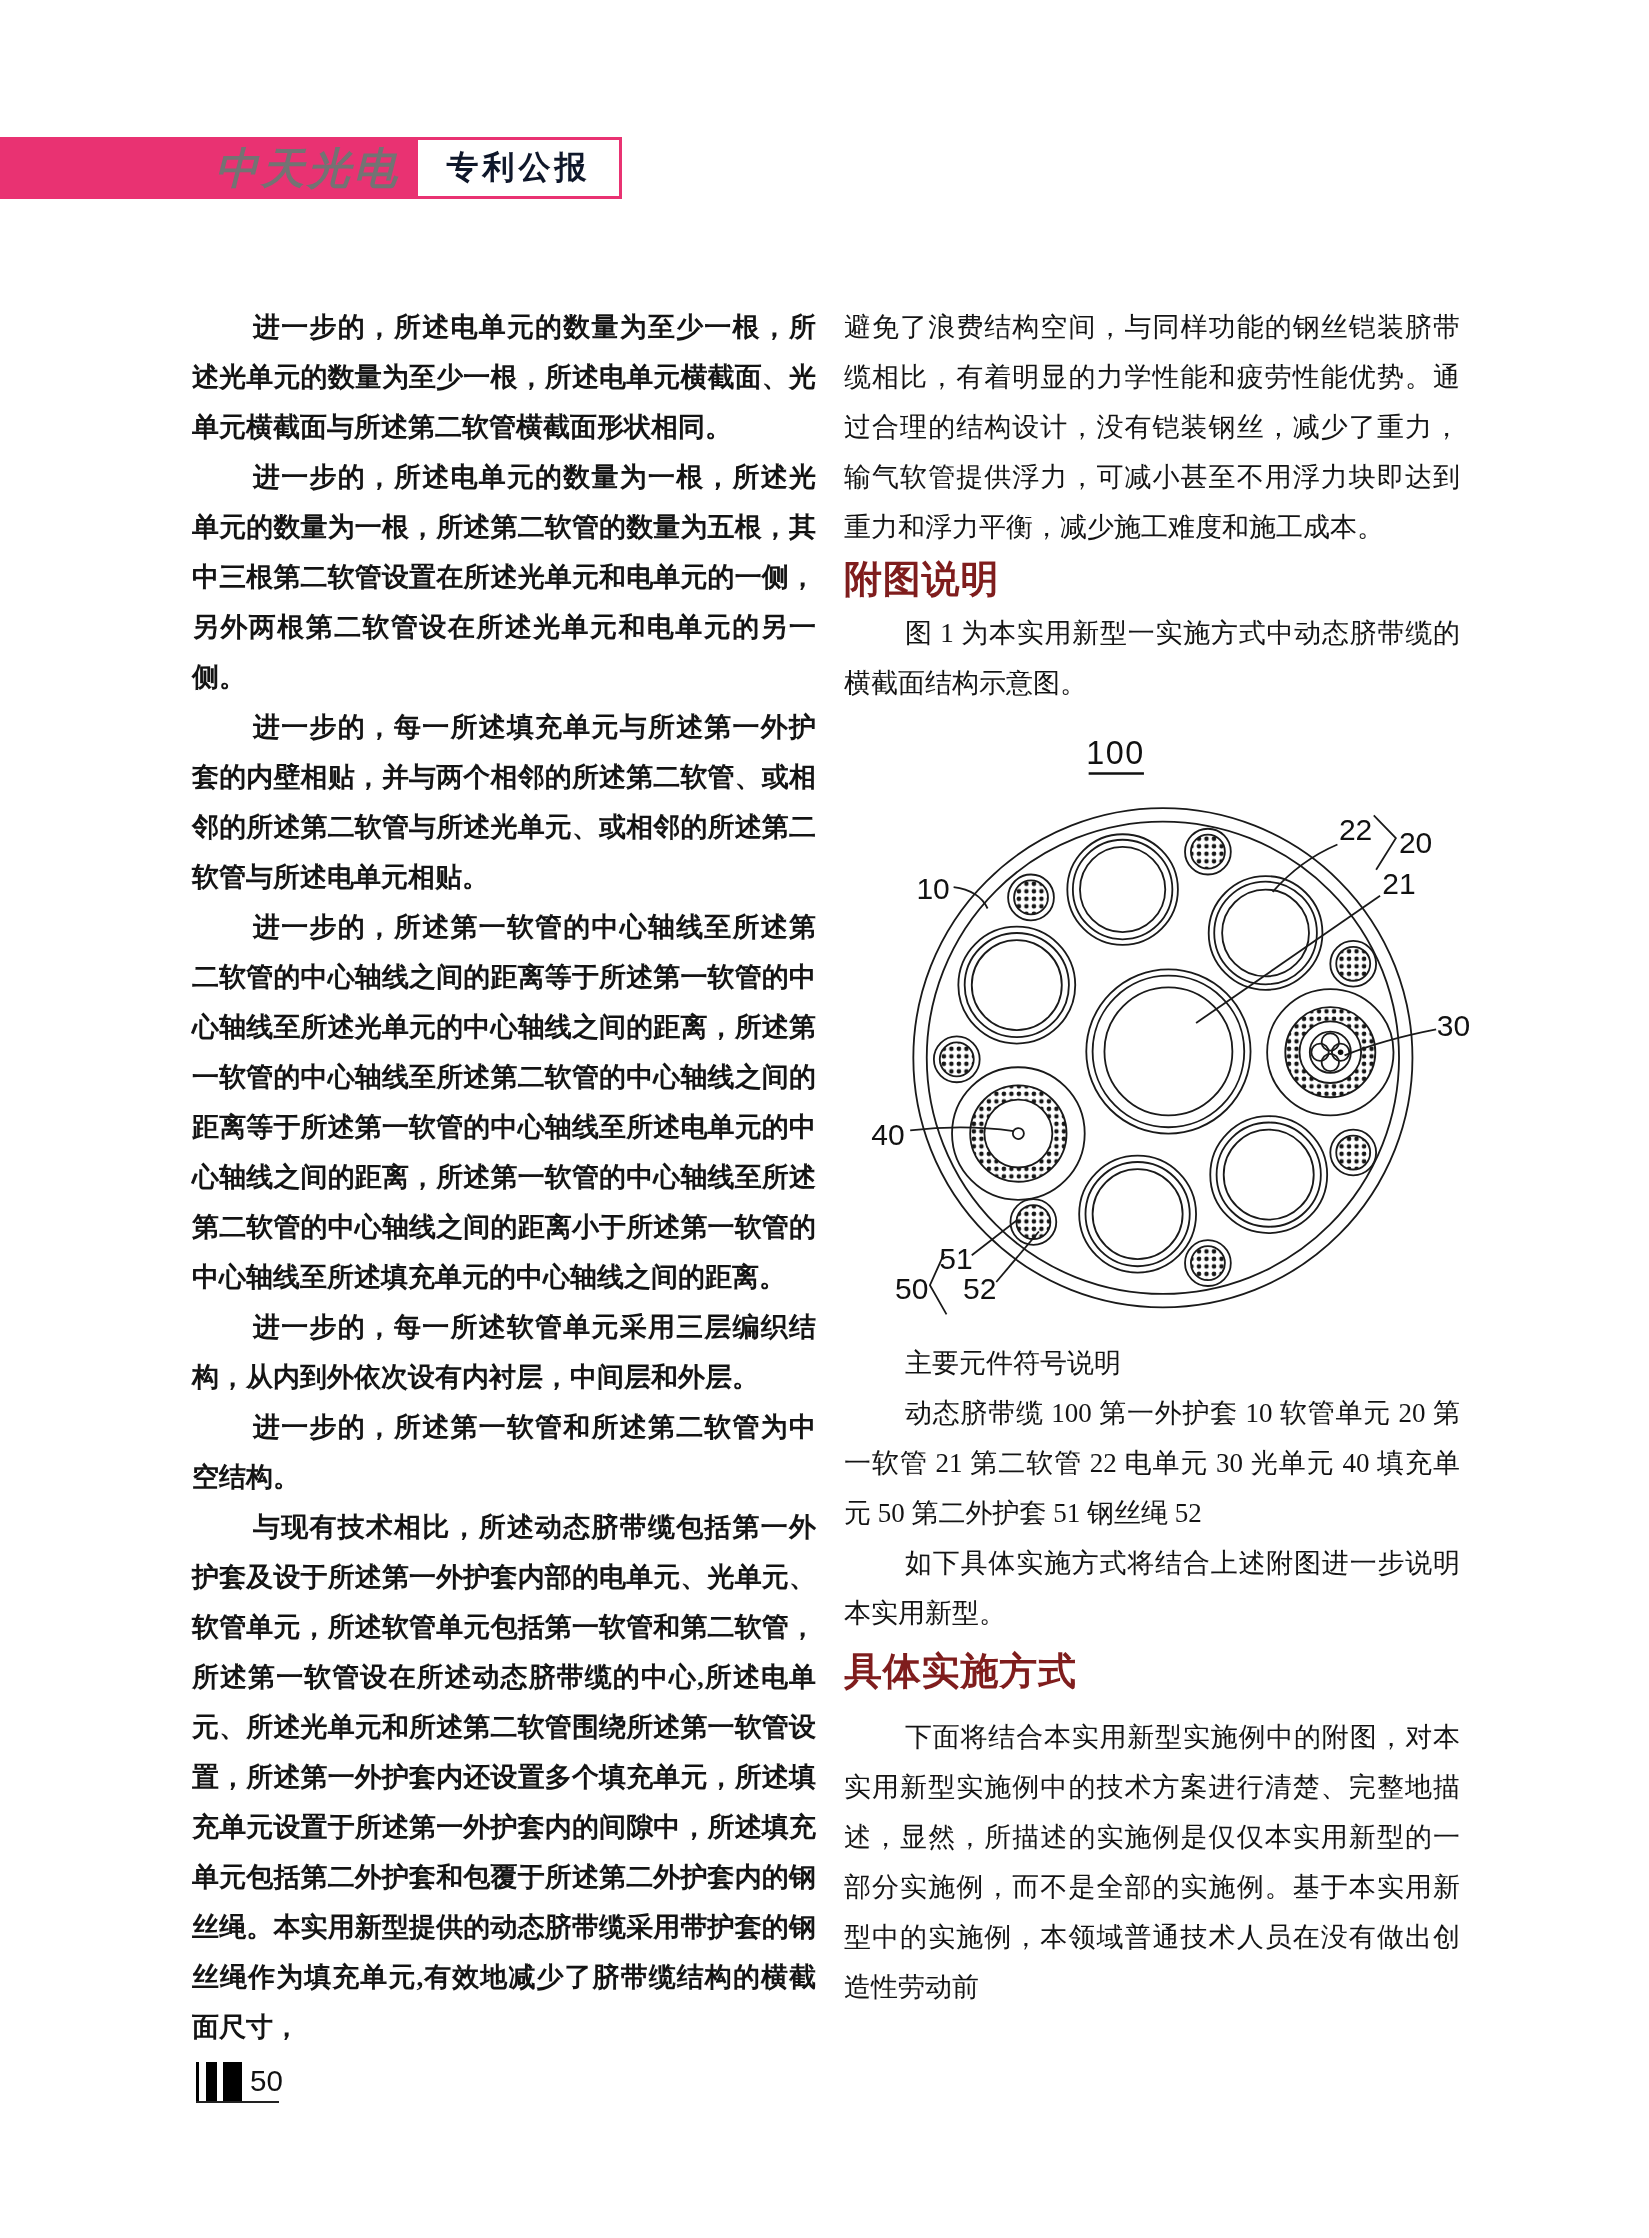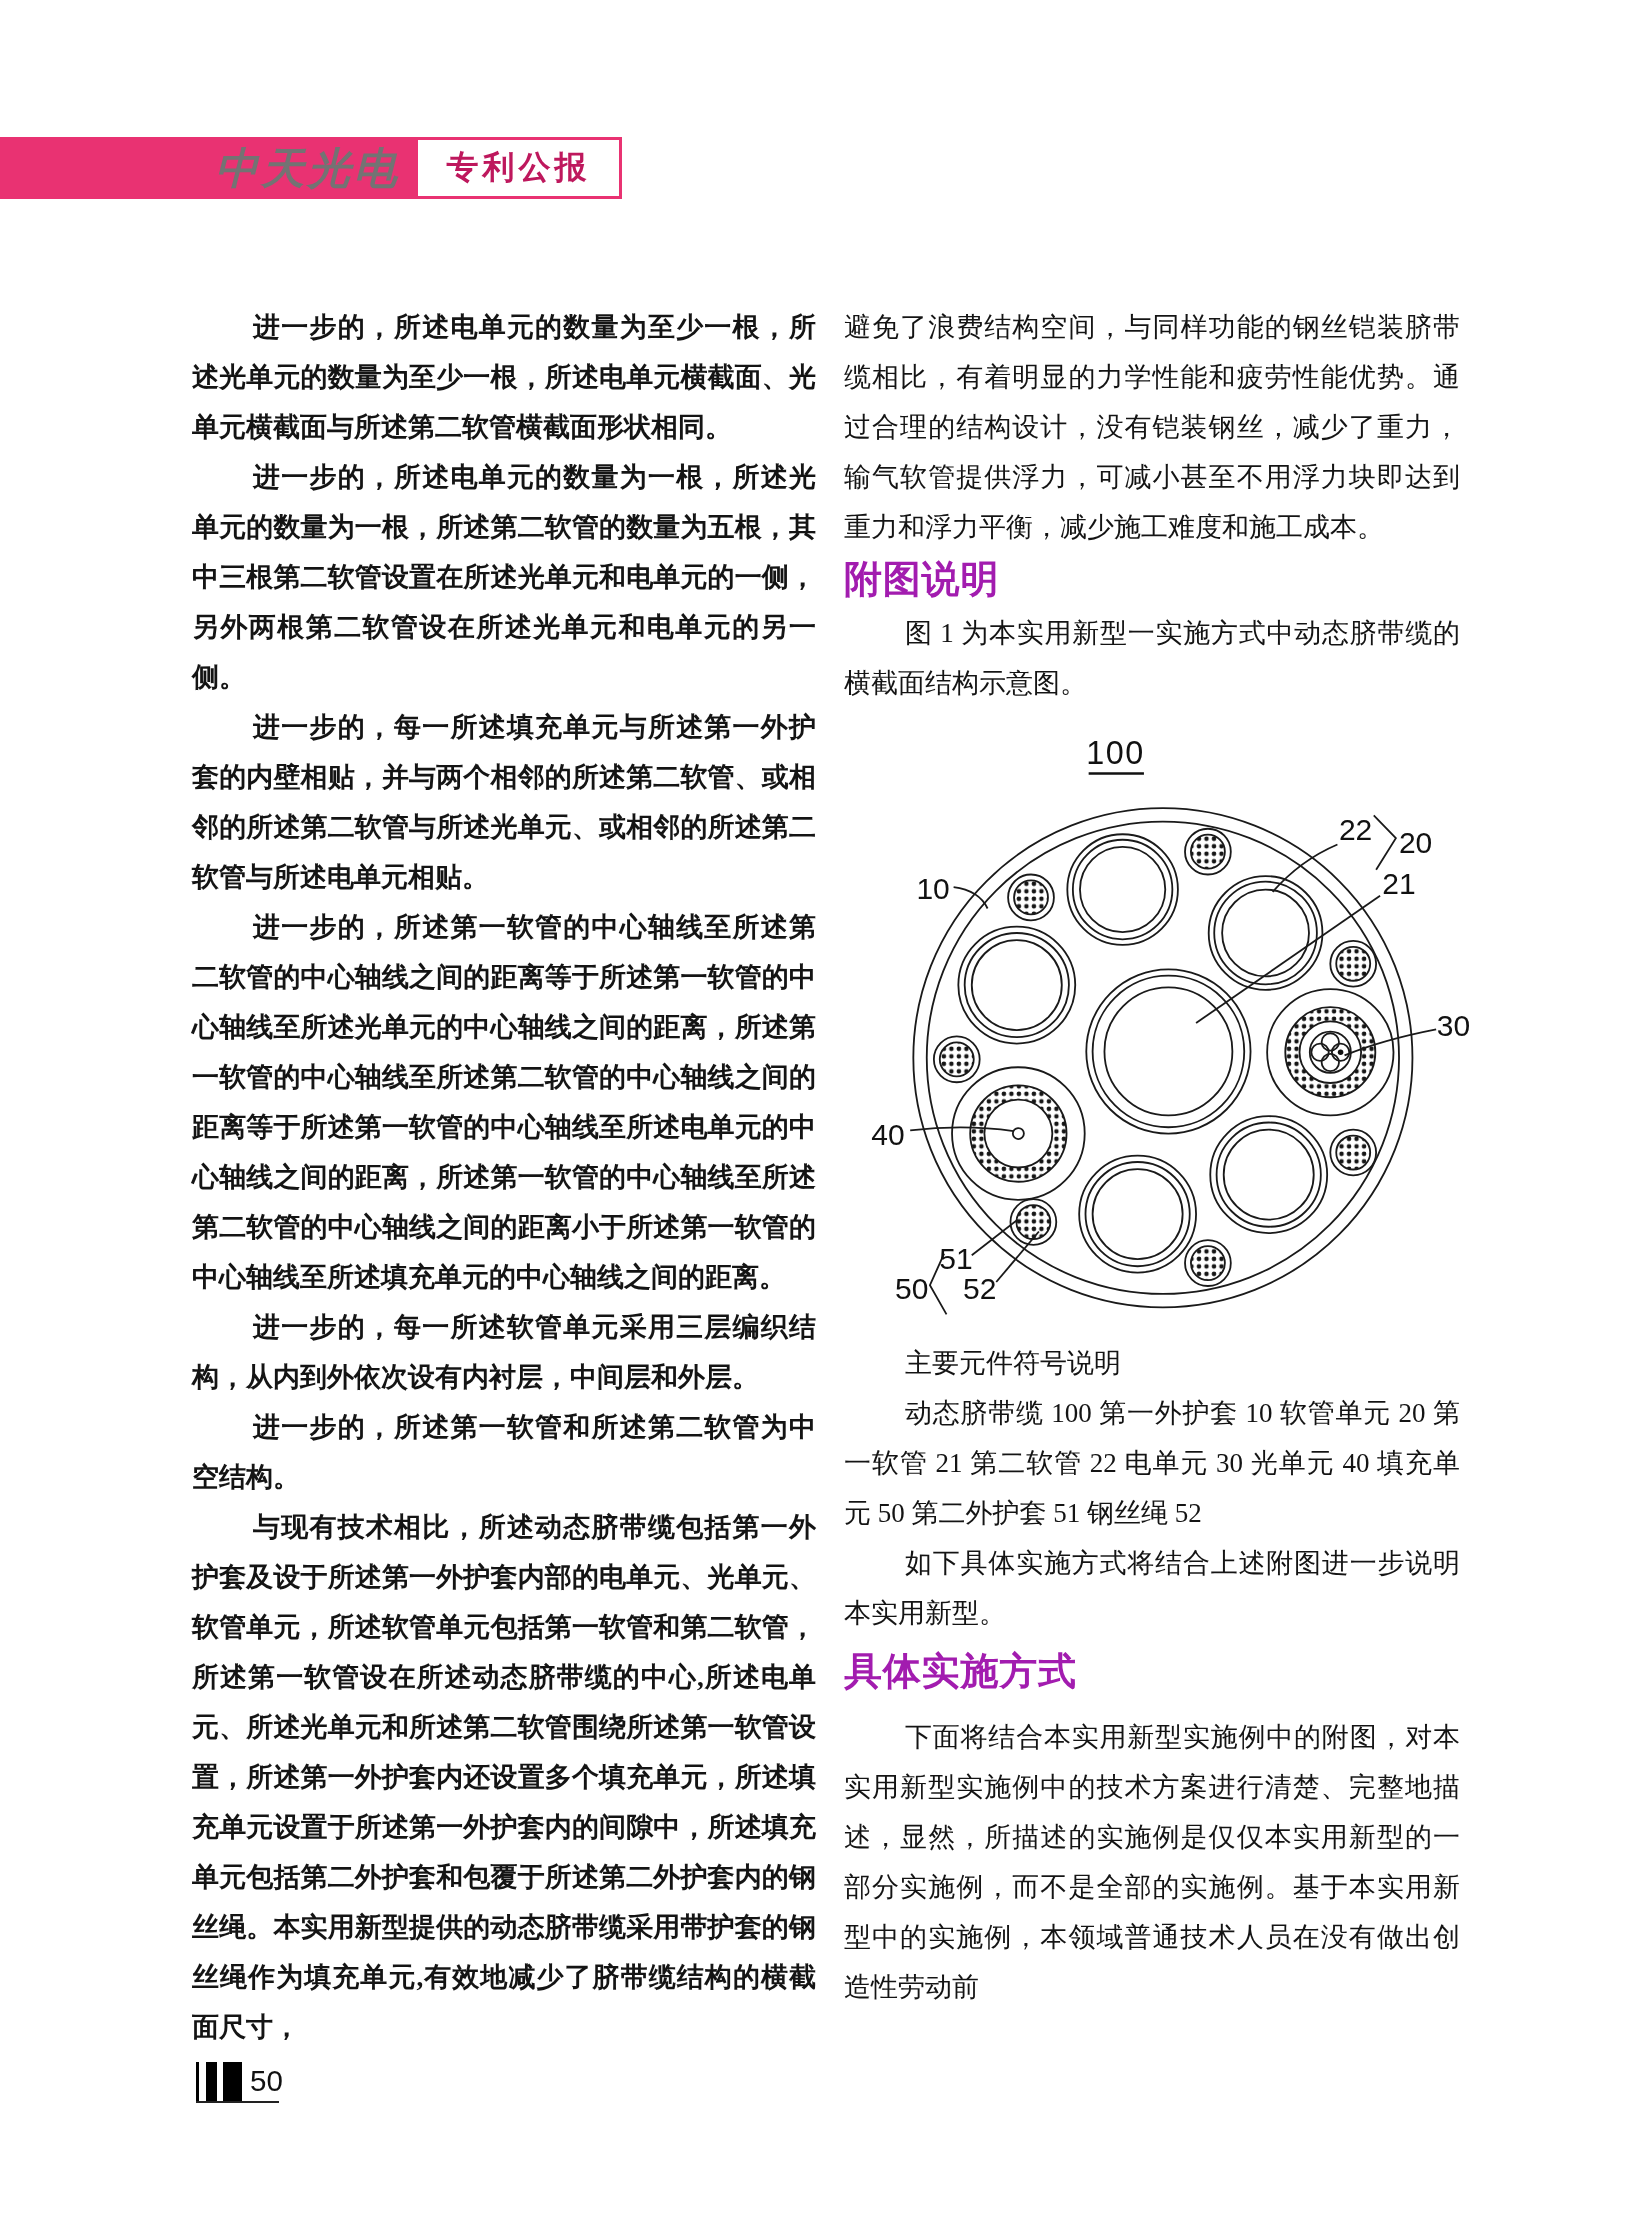--- a/index.html
+++ b/index.html
@@ -22,35 +22,35 @@
     font-family:"DejaVu Serif","Liberation Serif",serif;
     font-weight:bold;font-style:italic;
     font-size:43px;line-height:62px;text-align:center;letter-spacing:3.2px;
   }
   .badge{
     position:absolute;left:415px;top:137px;width:207px;height:62px;
     background:#ffffff;border:3.2px solid #e93272;box-sizing:border-box;
     display:flex;align-items:center;justify-content:center;
   }
   .badge span{
-    color:#be185d;font-family:"Liberation Sans","DejaVu Sans",sans-serif;
+    color:#0f172a;font-family:"Liberation Sans","DejaVu Sans",sans-serif;
     font-weight:bold;font-size:32px;letter-spacing:4px;
   }
   
   .col{position:absolute;top:302px;font-size:27px;line-height:50px;}
   .col p{
     margin:0;text-align:justify;text-justify:inter-character;
     text-indent:61px;
   }
   .col p.noindent{text-indent:0;}
   .col-left{left:192px;width:624px;font-weight:bold;}
   .col-right{left:844px;width:616px;}
   .col h2{
     margin:4.8px 0 6.4px 0;
-    color:#a21caf;
+    color:#7f1d1d;
     font-size:38px;line-height:45px;font-weight:bold;
     font-family:"Liberation Serif","DejaVu Serif",serif;
     letter-spacing:0.8px;
   }
   .col h2.h-embodiments{margin:11.2px 0 17.6px 0;}
   .legend-title{margin-top:17.6px !important;}
   
   figure.patent-fig{margin:18px;padding:0;width:616px;height:594px;}
   figure.patent-fig svg{display:block;}
   .figtext{

